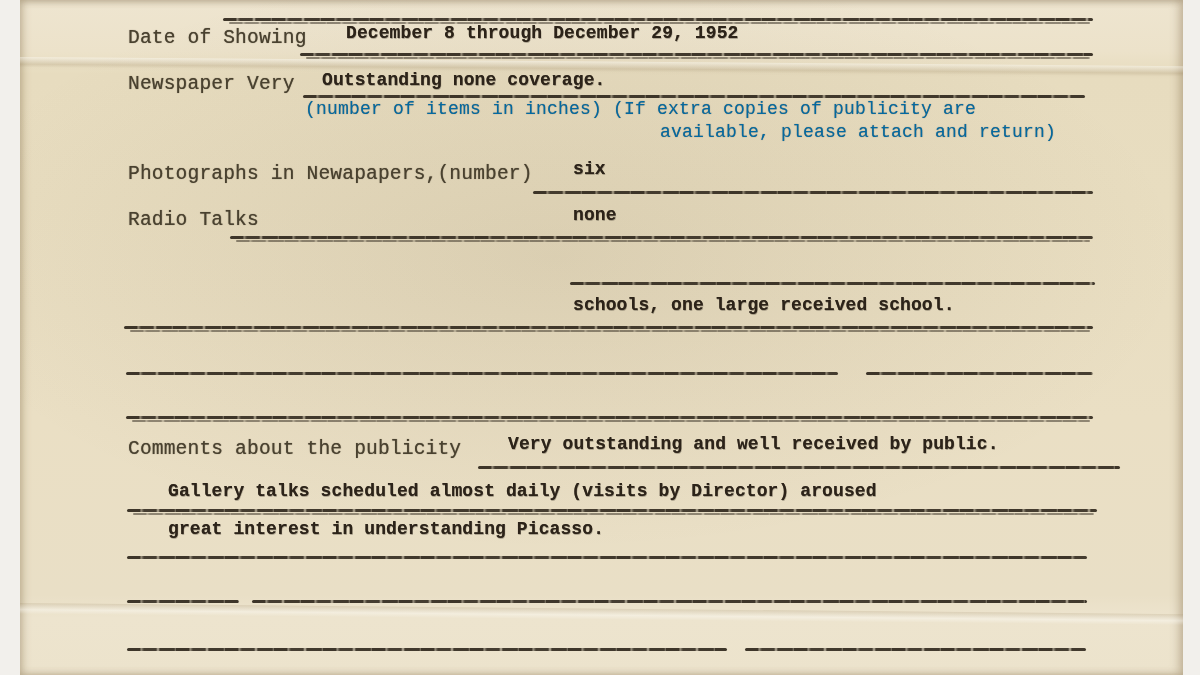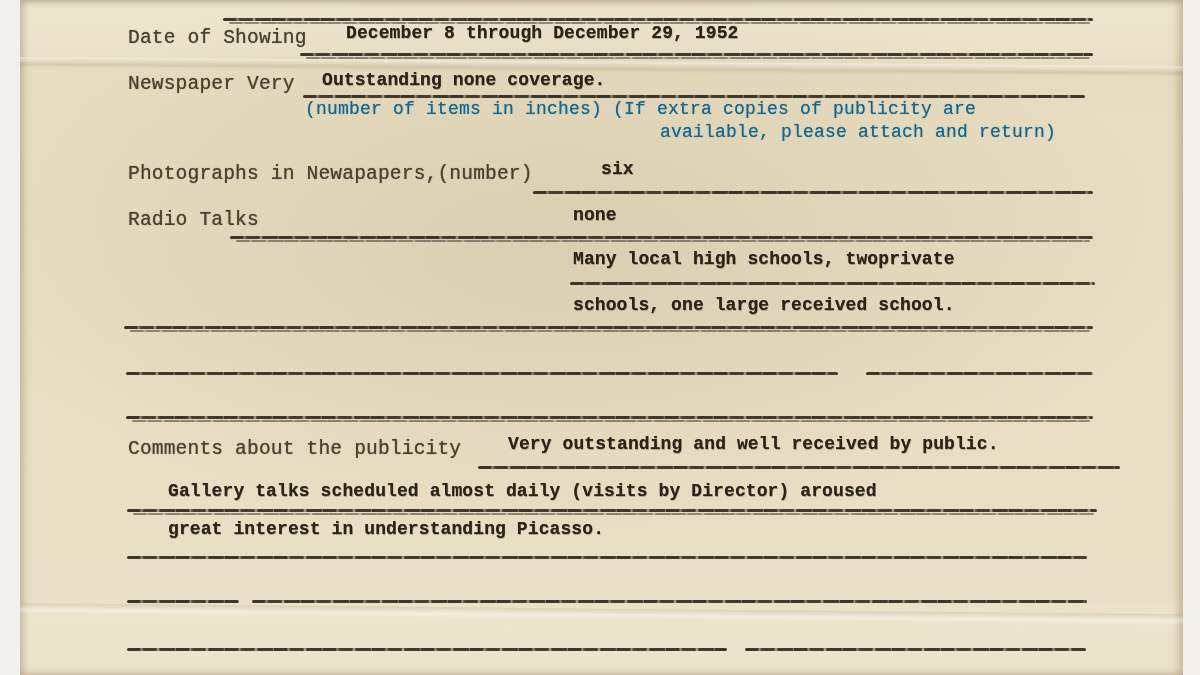--- a/index.html
+++ b/index.html
@@ -73,28 +73,27 @@
   <div class="txt val" style="left:346px;top:24px;">December 8 through December 29, 1952</div>
   <div class="rule dbl" style="left:300px;top:53px;width:793px;"></div>
 
   <div class="txt lbl" style="left:128px;top:75px;">Newspaper Very</div>
   <div class="txt val" style="left:322px;top:71px;">Outstanding none coverage.</div>
   <div class="rule" style="left:303px;top:95px;width:782px;"></div>
   <div class="txt note" style="left:305px;top:100px;">(number of items in inches) (If extra copies of publicity are</div>
   <div class="txt note" style="left:632px;top:123px;margin-left:28px;">available, please attach and return)</div>
 
   <div class="txt lbl" style="left:128px;top:165px;">Photographs in Newapapers,(number)</div>
-  <div class="txt val" style="left:573px;top:160px;margin-left:28px;">six</div>
+  <div class="txt val" style="left:573px;top:160px;">six</div>
   <div class="rule" style="left:533px;top:191px;width:560px;"></div>
 
   <div class="txt lbl" style="left:128px;top:211px;">Radio Talks</div>
   <div class="txt val" style="left:573px;top:206px;">none</div>
   <div class="rule dbl" style="left:230px;top:236px;width:863px;"></div>
 
-  <div class="txt val" style="left:573px;top:250px;">Many local high schools, twoprivate</div>
   <div class="rule" style="left:570px;top:282px;width:525px;"></div>
   <div class="txt val" style="left:573px;top:296px;">schools, one large received school.</div>
   <div class="rule dbl" style="left:124px;top:326px;width:969px;"></div>
 
   <div class="rule" style="left:126px;top:372px;width:712px;"></div>
   <div class="rule" style="left:866px;top:372px;width:227px;"></div>
   <div class="rule dbl" style="left:126px;top:416px;width:967px;"></div>
 
   <div class="txt lbl" style="left:128px;top:440px;">Comments about the publicity</div>
   <div class="txt val" style="left:508px;top:435px;">Very outstanding and well received by public.</div>

